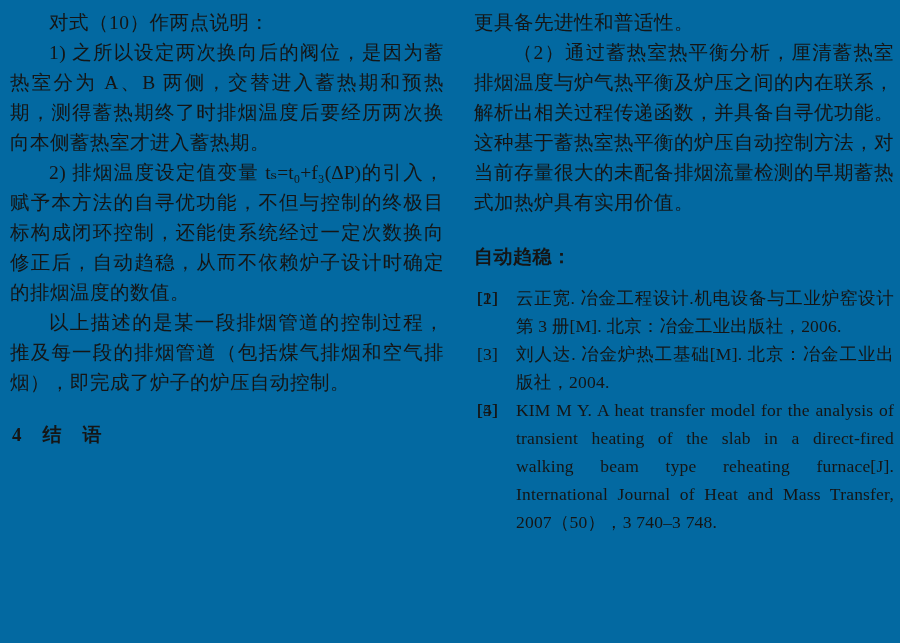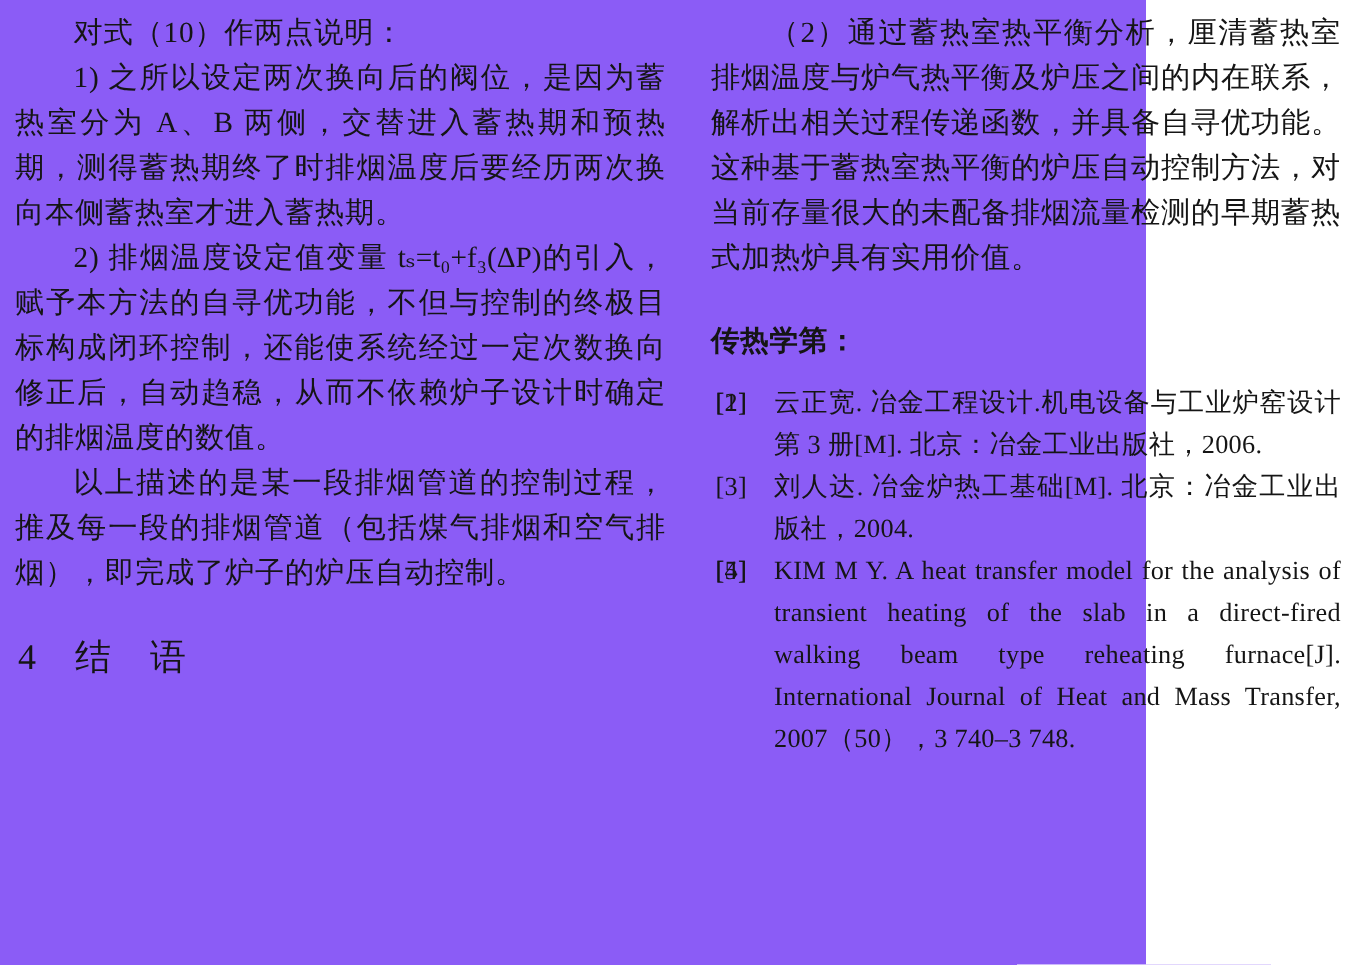--- a/index.html
+++ b/index.html
@@ -9,26 +9,26 @@
   }
   body {
     width: 900px;
     height: 643px;
     overflow: hidden;
     color: #151515;
     font-family: "Liberation Serif", "DejaVu Serif", serif;
   }
   .page {
     box-sizing: border-box;
-    width: 764px;
+    width: 900px;
     height: 643px;
     padding: 8px 6px 0 10px;
     display: flex;
     gap: 30px;
-    background: #8b5cf6;
+    background: #0369a1;
   }
   .col {
     flex: 0 0 auto;
   }
   .col-left  { width: 434px; }
   .col-right { width: 420px; }
 
   p.body-par {
     margin: 0;
     font-size: 19.5px;
@@ -38,22 +38,22 @@
   }
   p.indent { text-indent: 2em; }
 
   .formula {
     letter-spacing: 0;
     white-space: nowrap;
   }
 
   h2.section-heading {
     margin: 24px 0 28px 2px;
-    font-size: 24px;
-    font-weight: 400;
+    font-size: 19px;
+    font-weight: 700;
     letter-spacing: 1px;
     font-family: "Liberation Serif", "DejaVu Serif", serif;
   }
 
   h3.refs-heading {
     margin: 26px 0 14px 0;
     font-size: 19px;
     font-weight: 700;
     font-family: "Liberation Sans", "DejaVu Sans", sans-serif;
     letter-spacing: 0.5px;
@@ -82,23 +82,24 @@
     <p class="body-par indent">对式（10）作两点说明：</p>
     <p class="body-par indent">1) 之所以设定两次换向后的阀位，是因为蓄热室分为 A、B 两侧，交替进入蓄热期和预热期，测得蓄热期终了时排烟温度后要经历两次换向本侧蓄热室才进入蓄热期。</p>
     <p class="body-par indent"><span>2) 排烟温度设定值变量 </span><span class="formula">tₛ=t₀+f₃(ΔP)</span><span>的引入，赋予本方法的自寻优功能，不但与控制的终极目标构成闭环控制，还能使系统经过一定次数换向修正后，自动趋稳，从而不依赖炉子设计时确定的排烟温度的数值。</span></p>
     <p class="body-par indent">以上描述的是某一段排烟管道的控制过程，推及每一段的排烟管道（包括煤气排烟和空气排烟），即完成了炉子的炉压自动控制。</p>
 
     <h2 class="section-heading">4　结　语</h2>
 
   </div>
 
   <div class="col col-right">
+    <p class="body-par">更具备先进性和普适性。</p>
     <p class="body-par indent">（2）通过蓄热室热平衡分析，厘清蓄热室排烟温度与炉气热平衡及炉压之间的内在联系，解析出相关过程传递函数，并具备自寻优功能。这种基于蓄热室热平衡的炉压自动控制方法，对当前存量很大的未配备排烟流量检测的早期蓄热式加热炉具有实用价值。</p>
 
-    <h3 class="refs-heading">传热学第：</h3>
+    <h3 class="refs-heading">自动趋稳：</h3>
 
     <div class="ref-item">
       <span class="ref-marker">[1]</span>
     </div>
     <div class="ref-item">
       <span class="ref-marker">[2]</span>
       <span>云正宽. 冶金工程设计.机电设备与工业炉窑设计第 3 册[M]. 北京：冶金工业出版社，2006.</span>
     </div>
     <div class="ref-item">
       <span class="ref-marker">[3]</span>

